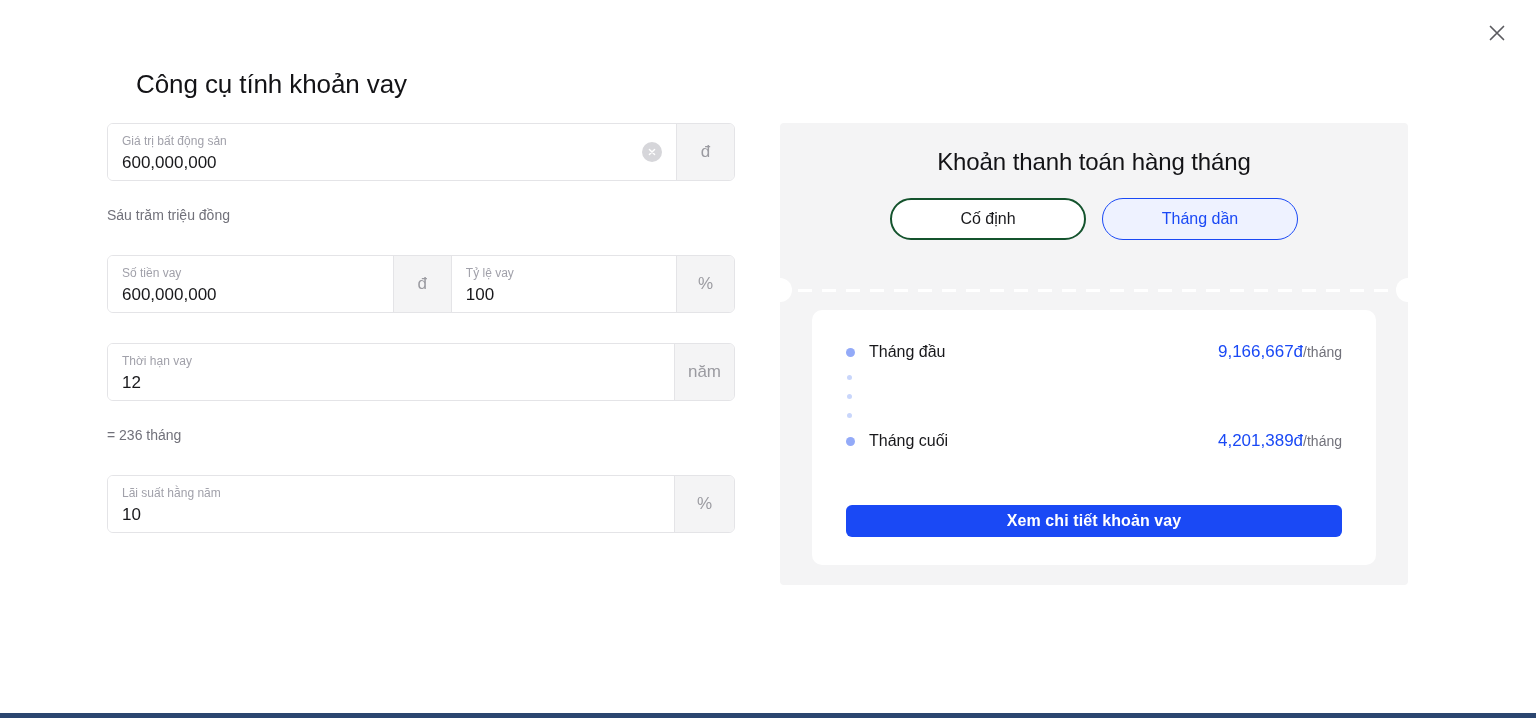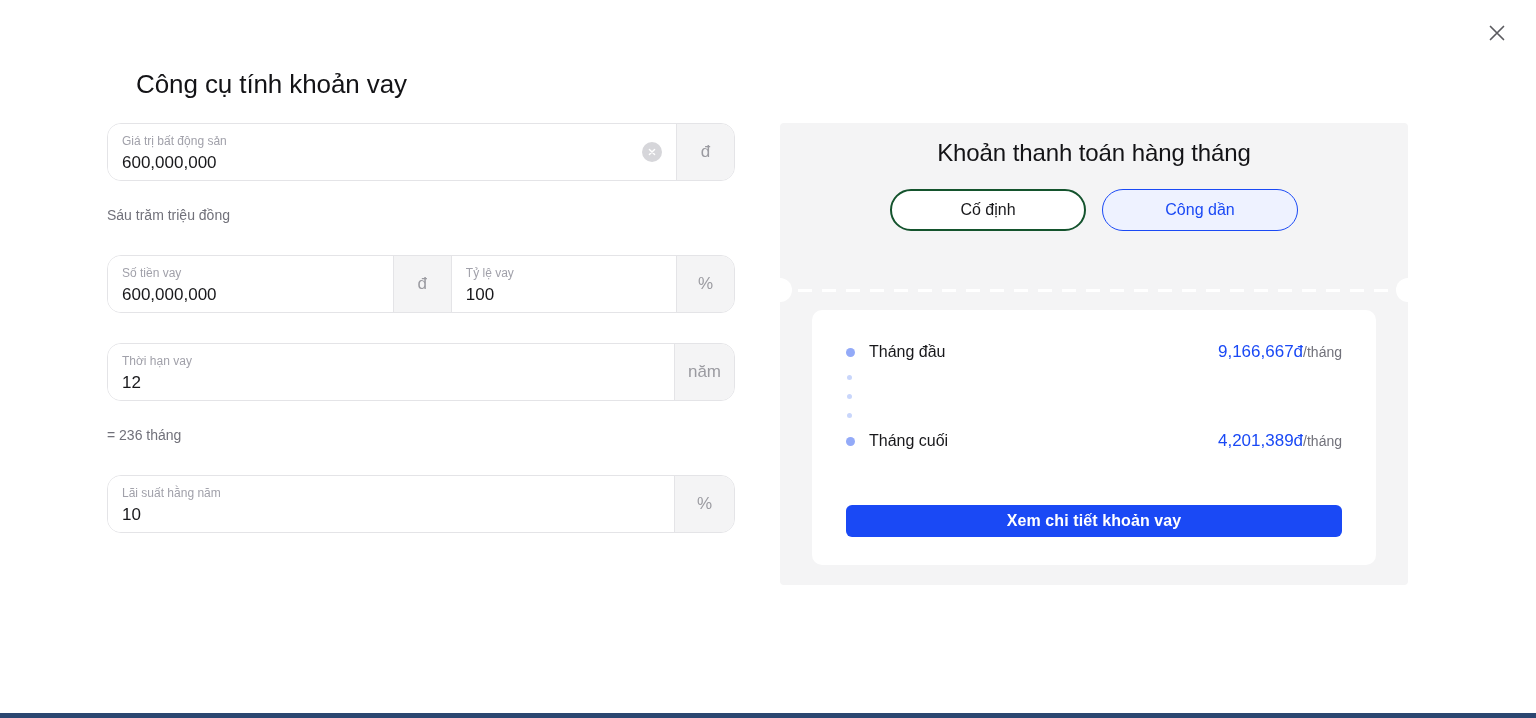--- a/index.html
+++ b/index.html
@@ -57,21 +57,21 @@
     width: 628px;
   }
 
   .field-row { display: flex; width: 100%; }
 
   .field-group {
     position: relative;
     display: flex;
     width: 100%;
     border: 1px solid #e4e4e7;
-    border-radius: 14px;
+    border-radius: 6px;
     overflow: hidden;
     background: #ffffff;
     height: 58px;
   }
 
   .field-cell {
     position: relative;
     flex: 1 1 auto;
     padding: 9px 14px 0 14px;
     background: #ffffff;
@@ -154,21 +154,21 @@
     border-radius: 4px;
     overflow: hidden;
   }
 
   .summary-title {
     text-align: center;
     font-size: 24px;
     line-height: 32px;
     color: #131316;
     font-weight: 400;
-    margin-top: 14px;
+    margin-top: 23px;
     letter-spacing: -0.1px;
   }
 
   .toggle-row {
     display: flex;
     justify-content: center;
     gap: 16px;
     margin-top: 20px;
   }
 
@@ -378,21 +378,21 @@
     </div>
 
   </div>
 
   <div class="summary-panel">
 
     <h2 class="summary-title">Khoản thanh toán hàng tháng</h2>
 
     <div class="toggle-row">
       <button class="toggle-btn">Cố định</button>
-      <button class="toggle-btn active">Công dần</button>
+      <button class="toggle-btn active">Tháng dần</button>
     </div>
 
     <div class="perforation">
       <span class="notch left"></span>
       <span class="dash-line"></span>
       <span class="notch right"></span>
     </div>
 
     <div class="result-card">
       <div class="result-rows">

